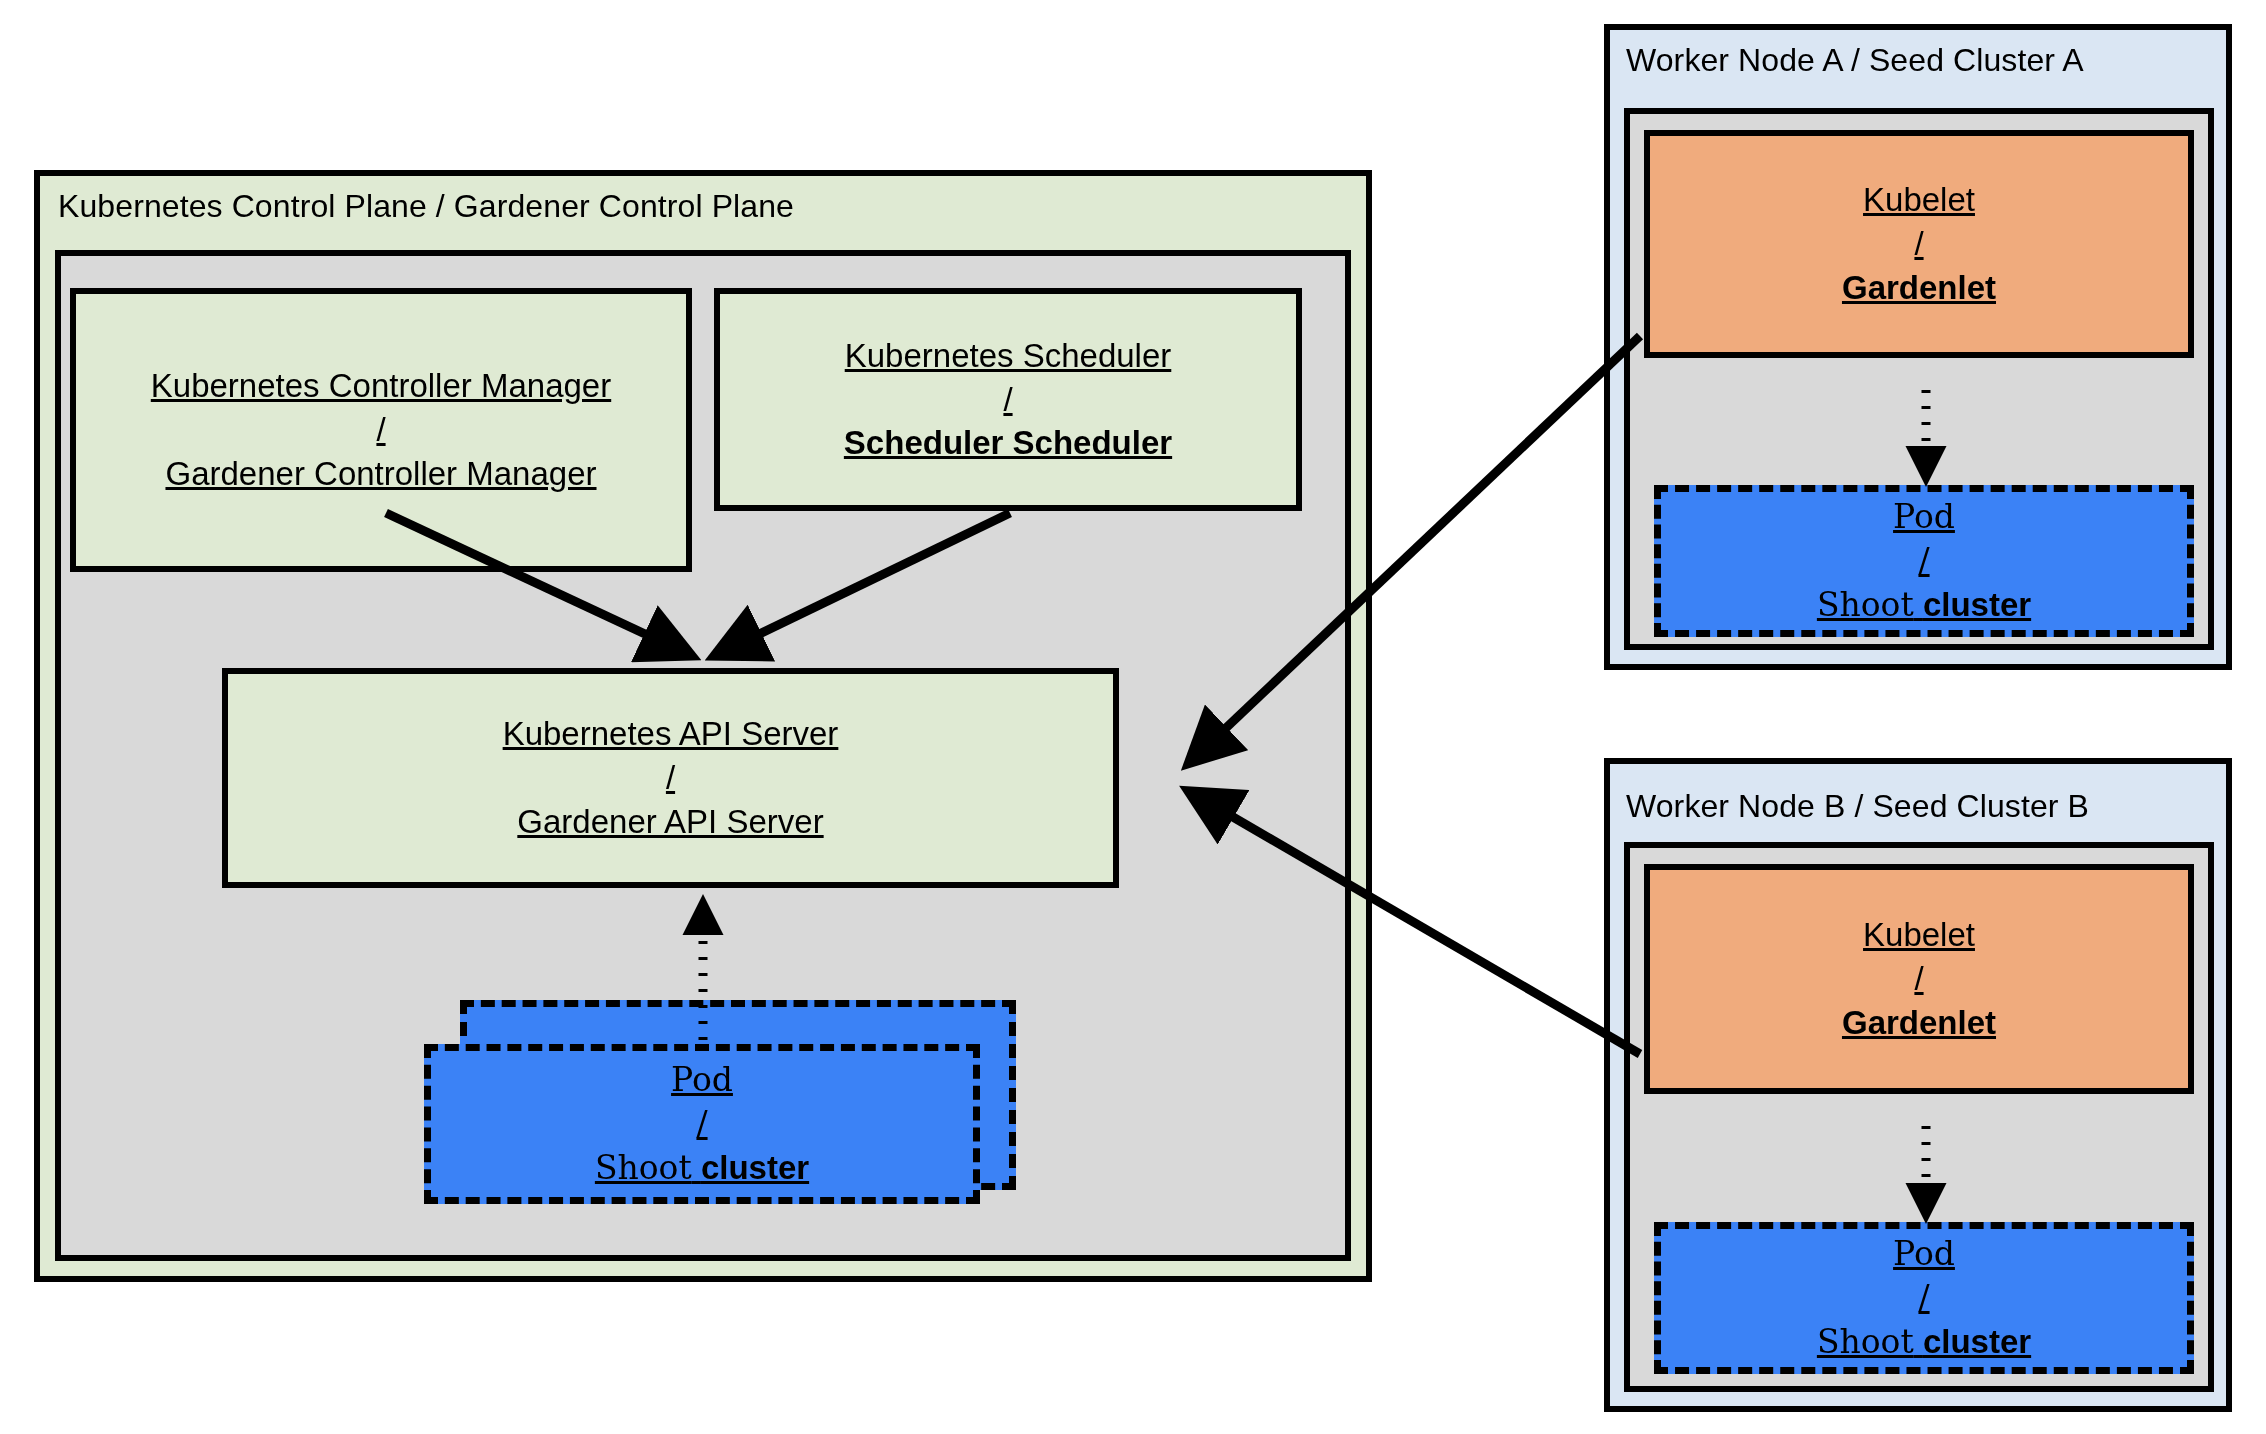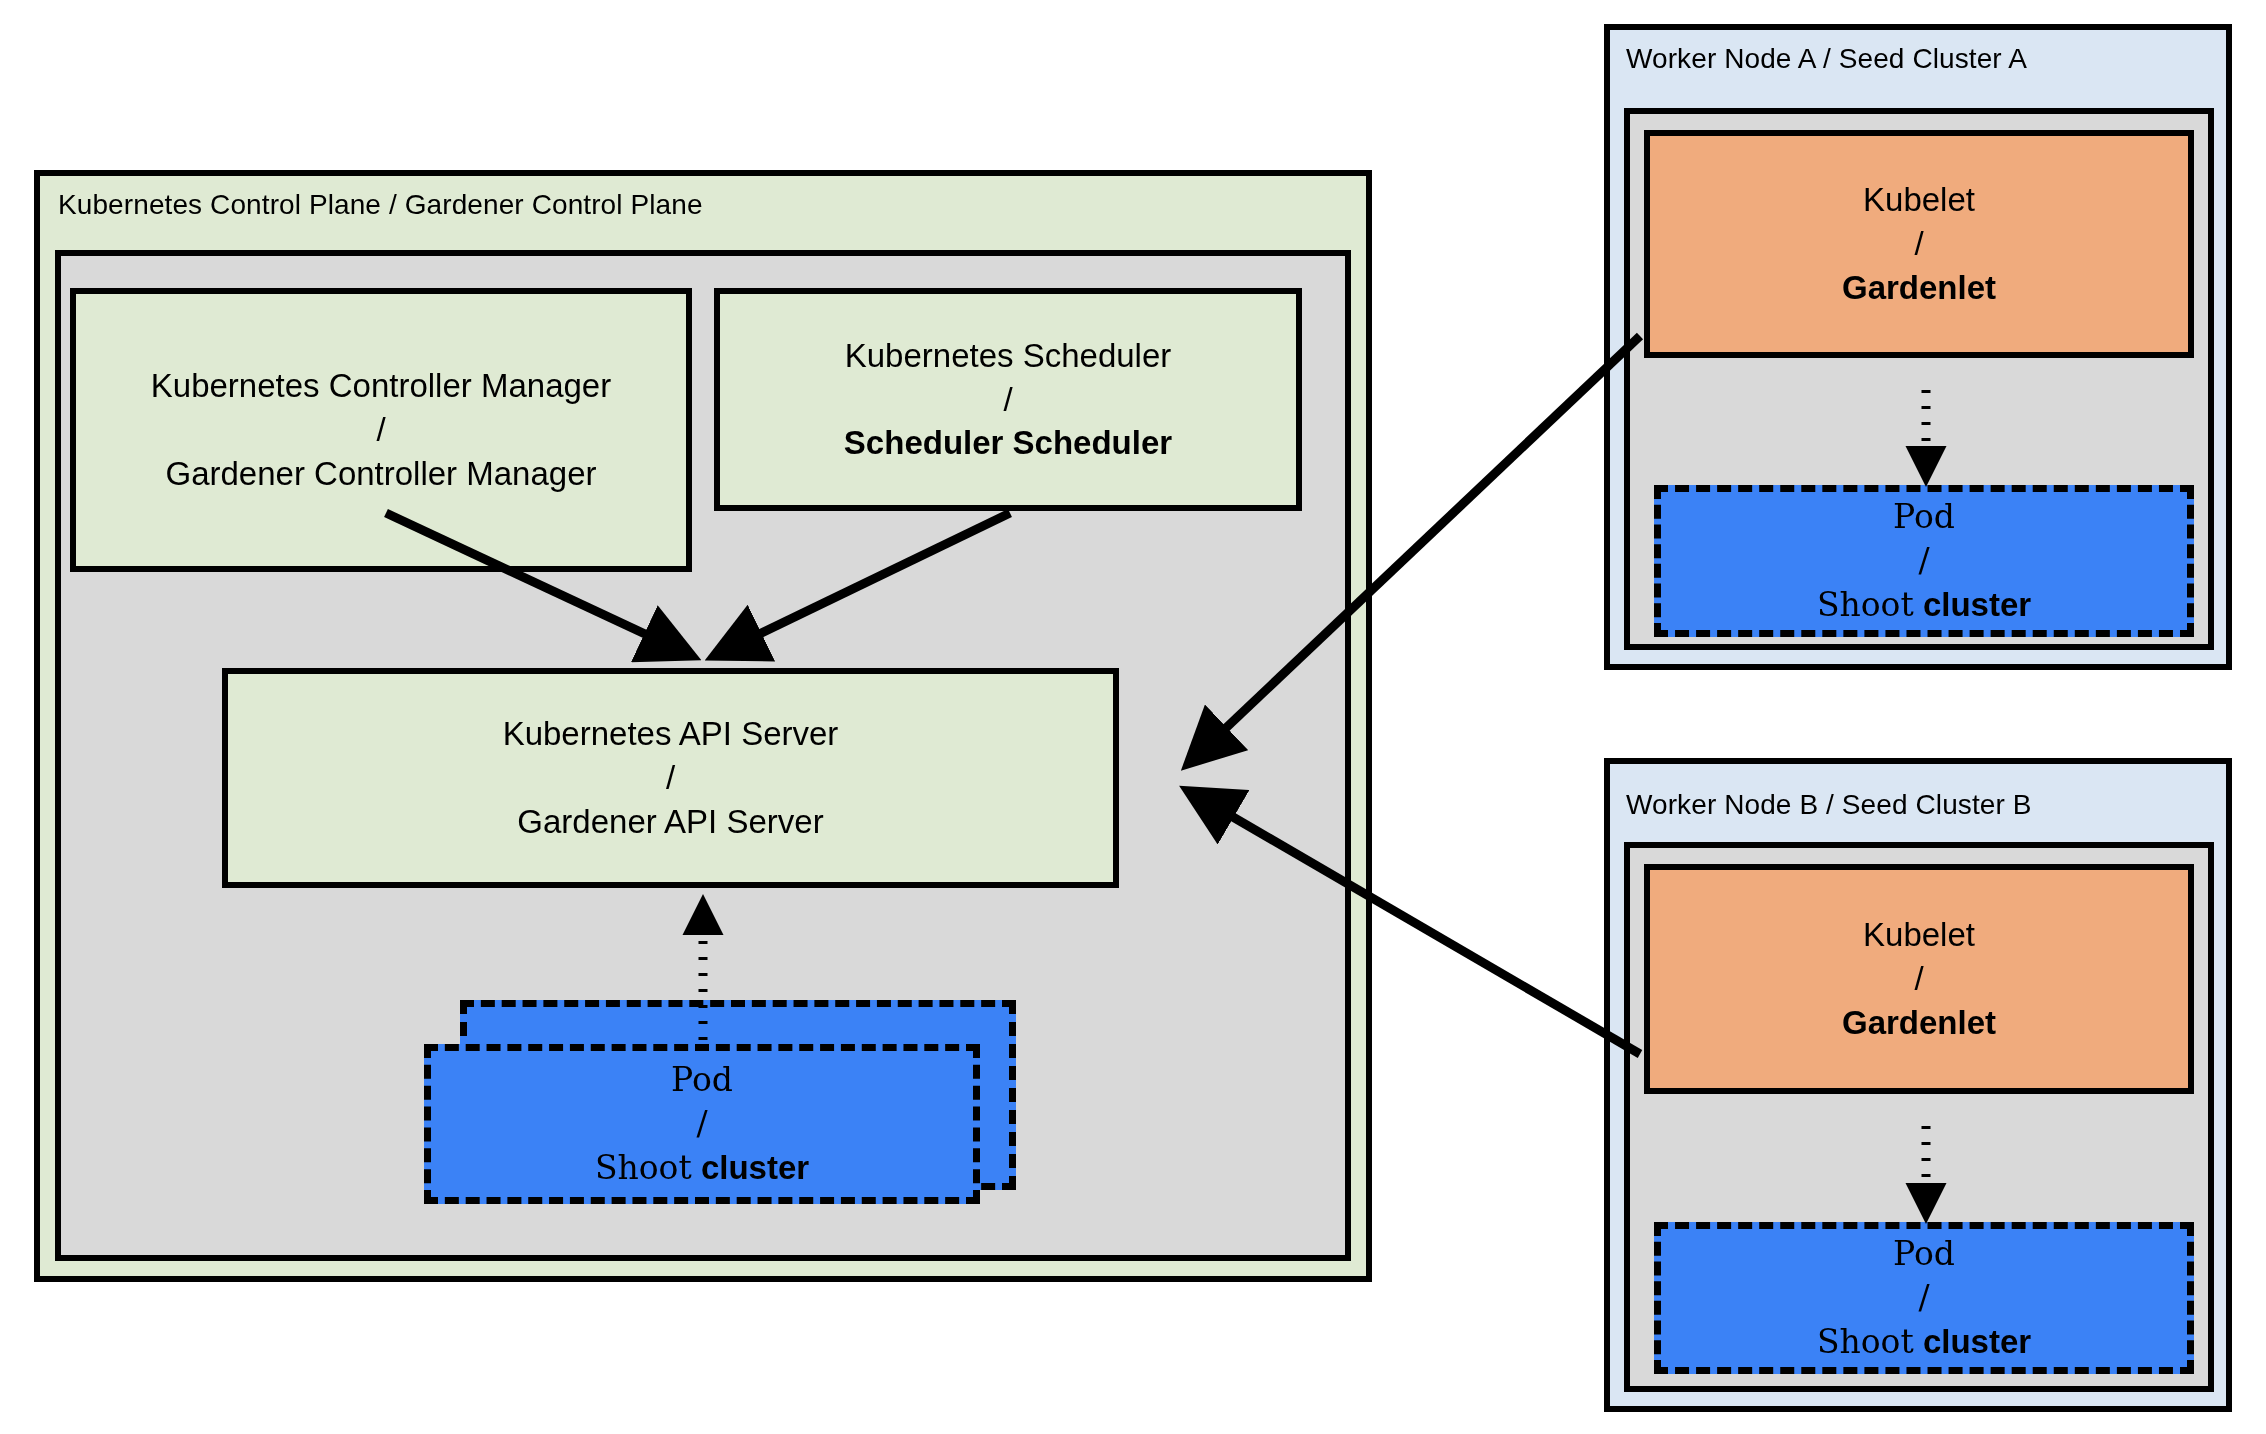--- a/index.html
+++ b/index.html
@@ -13,27 +13,27 @@
   .solid{border:6px solid #000;}
   .dashed{border:7px dashed #000;}
 
   .green{background:#dfead3;}
   .gray{background:#d9d9d9;}
   .blue{background:#dae6f3;}
   .orange{background:#f0ab7d;}
   .peach{background:#3b82f6;}
 
   
-  .sect-title{position:absolute;font-size:28px;line-height:1.05;
+  .sect-title{position:absolute;font-size:32px;line-height:1.05;
               font-weight:400;letter-spacing:.1px;white-space:nowrap;}
 
   
   .lbl{position:absolute;inset:0;display:flex;flex-direction:column;
        align-items:center;justify-content:center;text-align:center;
-       font-size:33px;line-height:1.33;}
+       font-size:33px;line-height:1.33;text-decoration:underline;}
   .lbl .sl{display:block;}
   .b{font-weight:bold;}
   .mono{font-family:"DejaVu Serif",serif;letter-spacing:0px;}
 
   svg.layer{position:absolute;left:0;top:0;width:2266px;height:1434px;
             overflow:visible;pointer-events:none;}
 </style>
 </head>
 <body>
 

